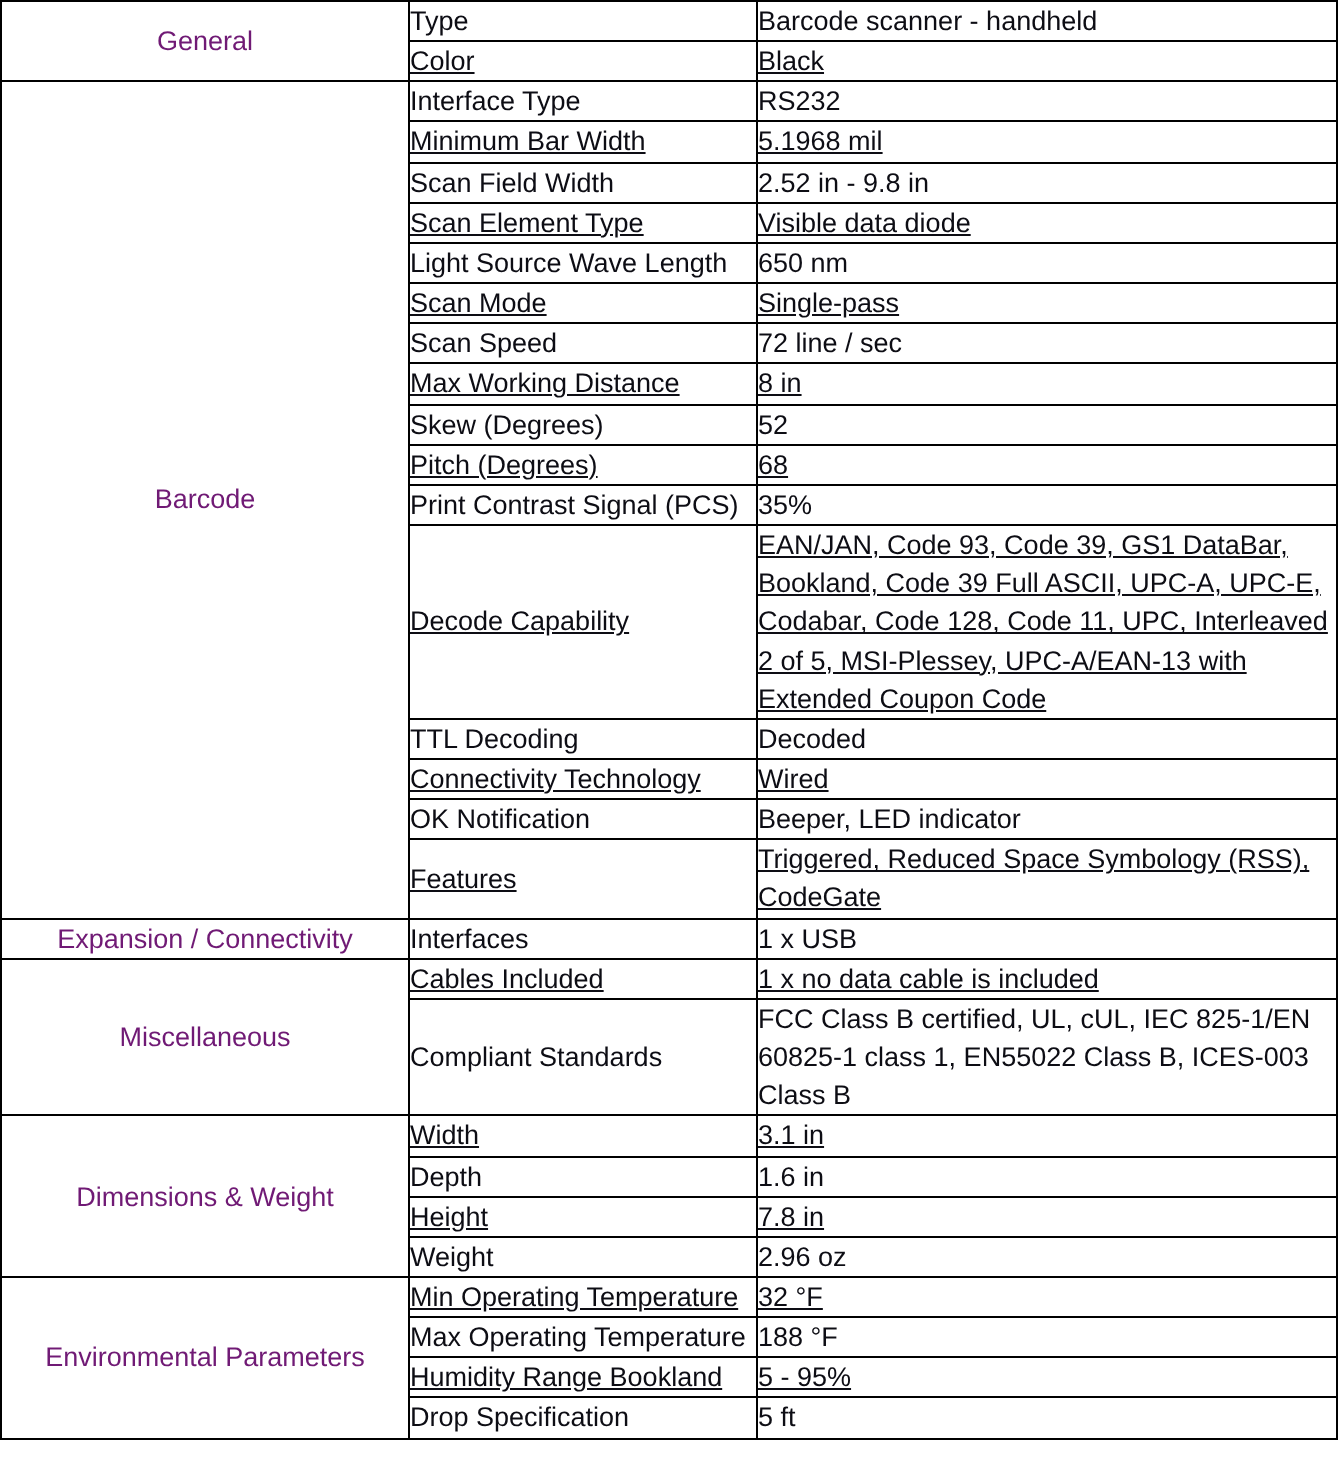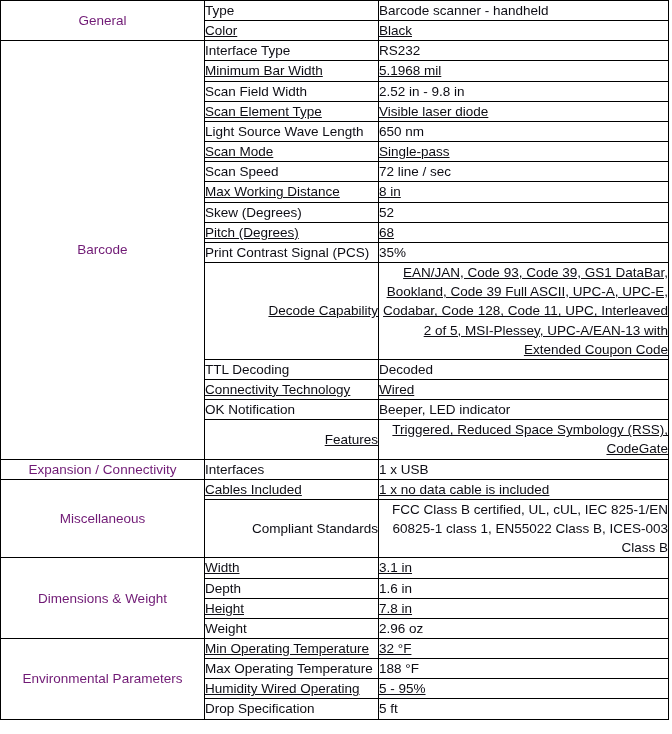--- a/index.html
+++ b/index.html
@@ -68,21 +68,21 @@
   
   tr.shaded td.attr,
   tr.shaded td.value { background: #dce6f1; }
   tr.plain  td.attr,
   tr.plain  td.value { background: #ffffff; text-decoration: underline; }
 
   
   tr.group-start > td { border-top: 2px solid #000000; }
 
   
-  td.multiline { padding-top: 2px; padding-bottom: 2px; text-align: right; }
+  td.multiline { padding-top: 2px; padding-bottom: 2px; }
 </style>
 </head>
 <body>
 
 <table id="spec-sheet">
   <colgroup>
     <col class="c-category">
     <col class="c-attr">
     <col class="c-value">
   </colgroup>
@@ -127,21 +127,21 @@
         </td>
         <td class="value">
           <span>2.52 in - 9.8 in</span>
         </td>
       </tr>
       <tr class="plain">
         <td class="attr">
           <span>Scan Element Type</span>
         </td>
         <td class="value">
-          <span>Visible laser diode</span>
+          <span>Visible data diode</span>
         </td>
       </tr>
       <tr class="shaded">
         <td class="attr">
           <span>Light Source Wave Length</span>
         </td>
         <td class="value">
           <span>650 nm</span>
         </td>
       </tr>
@@ -304,21 +304,21 @@
       <tr class="shaded">
         <td class="attr">
           <span>Max Operating Temperature</span>
         </td>
         <td class="value">
           <span>188 °F</span>
         </td>
       </tr>
       <tr class="plain">
         <td class="attr">
-          <span>Humidity Wired Operating</span>
+          <span>Humidity Range Bookland</span>
         </td>
         <td class="value">
           <span>5 - 95%</span>
         </td>
       </tr>
       <tr class="shaded">
         <td class="attr">
           <span>Drop Specification</span>
         </td>
         <td class="value">

